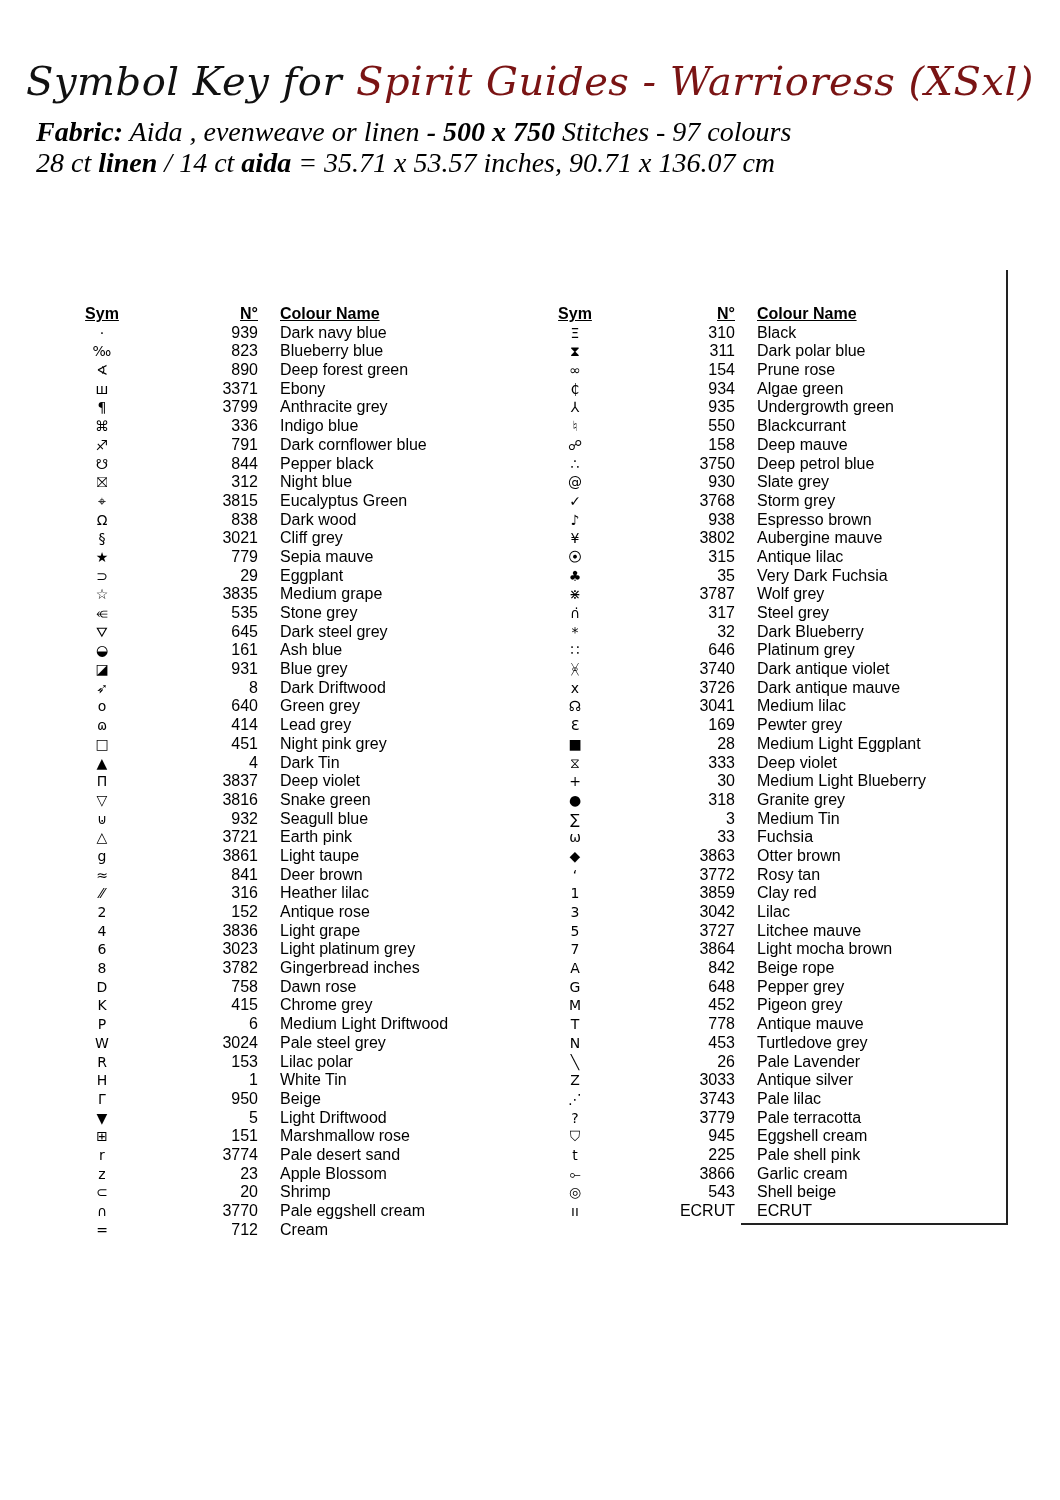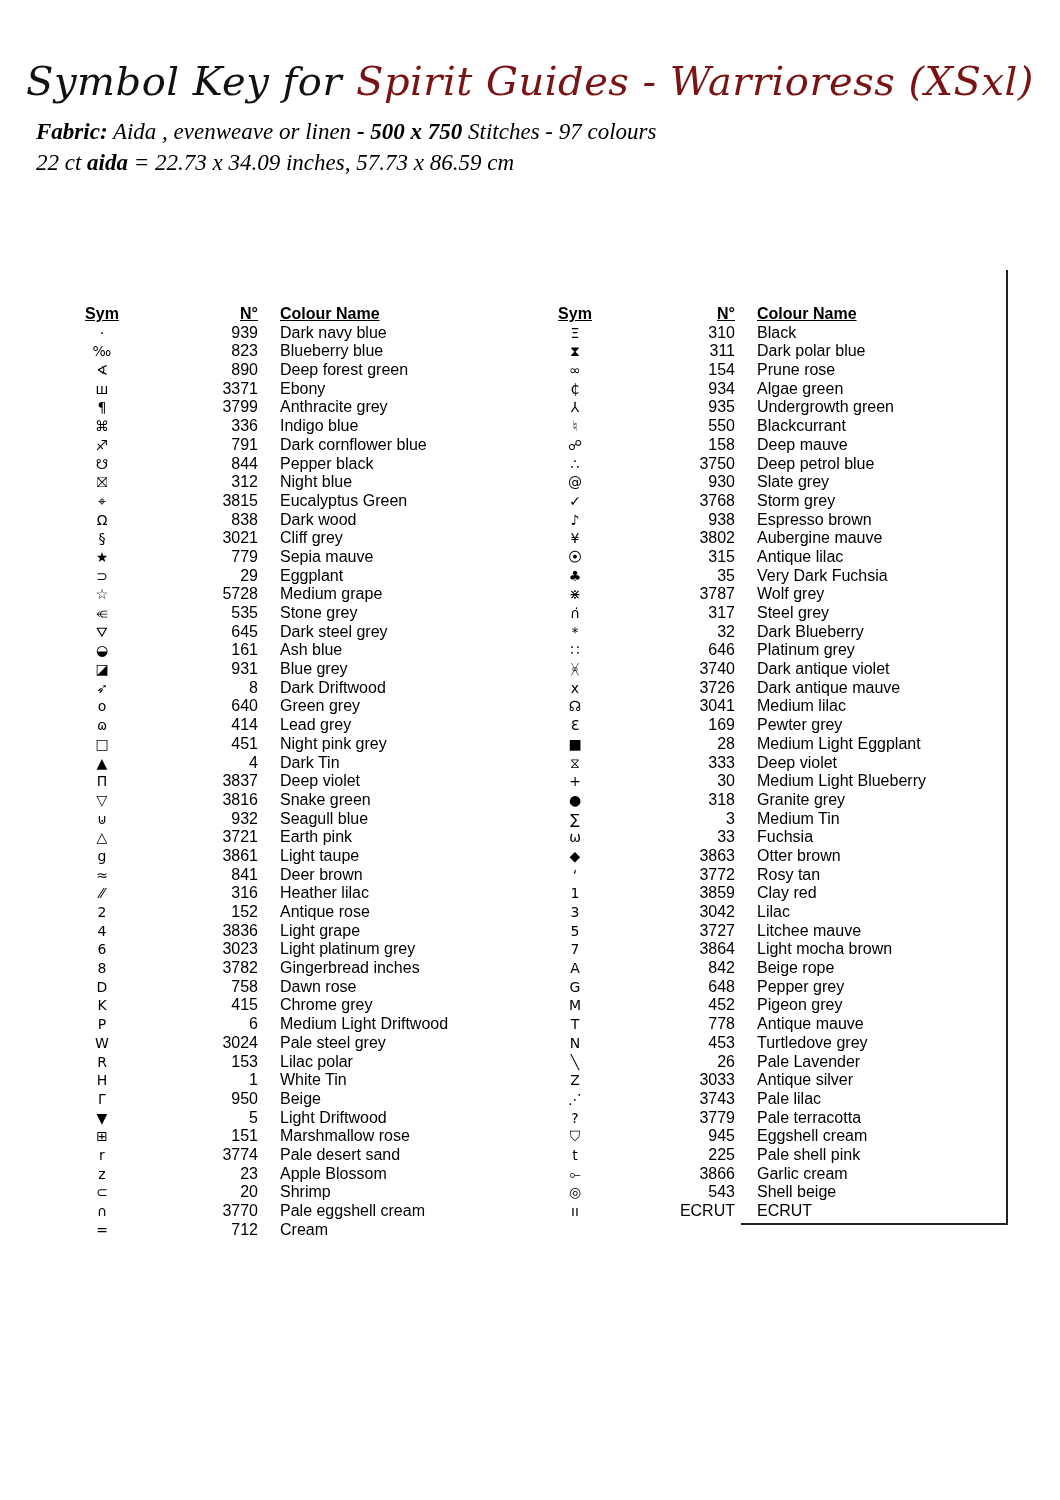--- a/index.html
+++ b/index.html
@@ -5,21 +5,21 @@
   html, body { margin: 0; padding: 0; background: #ffffff; }
   body { width: 1060px; height: 1500px; position: relative; overflow: hidden; color: #000; }
   .title {
     position: absolute; left: 0; top: 58px; width: 1060px; text-align: center;
     font-family: "DejaVu Serif", serif; font-style: italic; font-size: 40px; letter-spacing: 0.5px;
   }
   .title .lead { color: #111; }
   .title .name { color: #7a1414; margin-left: 14px; }
   .specs {
     position: absolute; left: 36px; top: 116px;
-    font-family: "Liberation Serif", serif; font-style: italic; font-size: 23px; line-height: 31px;
+    font-family: "Liberation Serif", serif; font-style: italic; font-size: 28px; line-height: 31px;
   }
   .specs b { font-weight: bold; }
   .specs .line { white-space: nowrap; }
   .table { position: absolute; top: 271px; font-family: "Liberation Sans", sans-serif; font-size: 16px; margin-top: 34px; }
   .table.left { left: 70px; }
   .table.right { left: 540px; }
   .row { display: flex; height: 18.7px; line-height: 18.7px; white-space: nowrap; }
   .c-sym { width: 64px; text-align: center; }
   .c-num { width: 124px; text-align: right; }
   .c-name { padding-left: 22px; }
@@ -33,21 +33,21 @@
 </style>
 </head>
 <body>
 
 <div class="title">
   <span class="lead">Symbol Key for</span><span class="name">Spirit Guides - Warrioress (XSxl)</span>
 </div>
 
 <div class="specs">
   <div class="line"><b>Fabric:</b><span> Aida , evenweave or  linen </span><b>- 500 x 750</b><span> Stitches - 97 colours</span></div>
-  <div class="line"><span>22 ct </span><b>aida</b><span> = 22.73 x 34.09 inches, 57.73 x 86.59 cm</span></div>
+  <div class="line"><span>28 ct </span><b>linen</b><span> / 14 ct </span><b>aida</b><span> = 35.71 x 53.57 inches, 90.71 x 136.07 cm</span></div>
 </div>
 
 <div class="table left">
   <div class="row hdr">
     <div class="c-sym"><span>Sym</span></div>
     <div class="c-num"><span>N°</span></div>
     <div class="c-name"><span>Colour Name</span></div>
   </div>
   <div id="left-body">
       <div class="row">
@@ -115,21 +115,21 @@
         <div class="c-num">779</div>
         <div class="c-name">Sepia mauve</div>
       </div>
       <div class="row">
         <div class="c-sym sym">⊃</div>
         <div class="c-num">29</div>
         <div class="c-name">Eggplant</div>
       </div>
       <div class="row">
         <div class="c-sym sym">☆</div>
-        <div class="c-num">5728</div>
+        <div class="c-num">3835</div>
         <div class="c-name">Medium grape</div>
       </div>
       <div class="row">
         <div class="c-sym sym">⥺</div>
         <div class="c-num">535</div>
         <div class="c-name">Stone grey</div>
       </div>
       <div class="row">
         <div class="c-sym sym">⛛</div>
         <div class="c-num">645</div>

